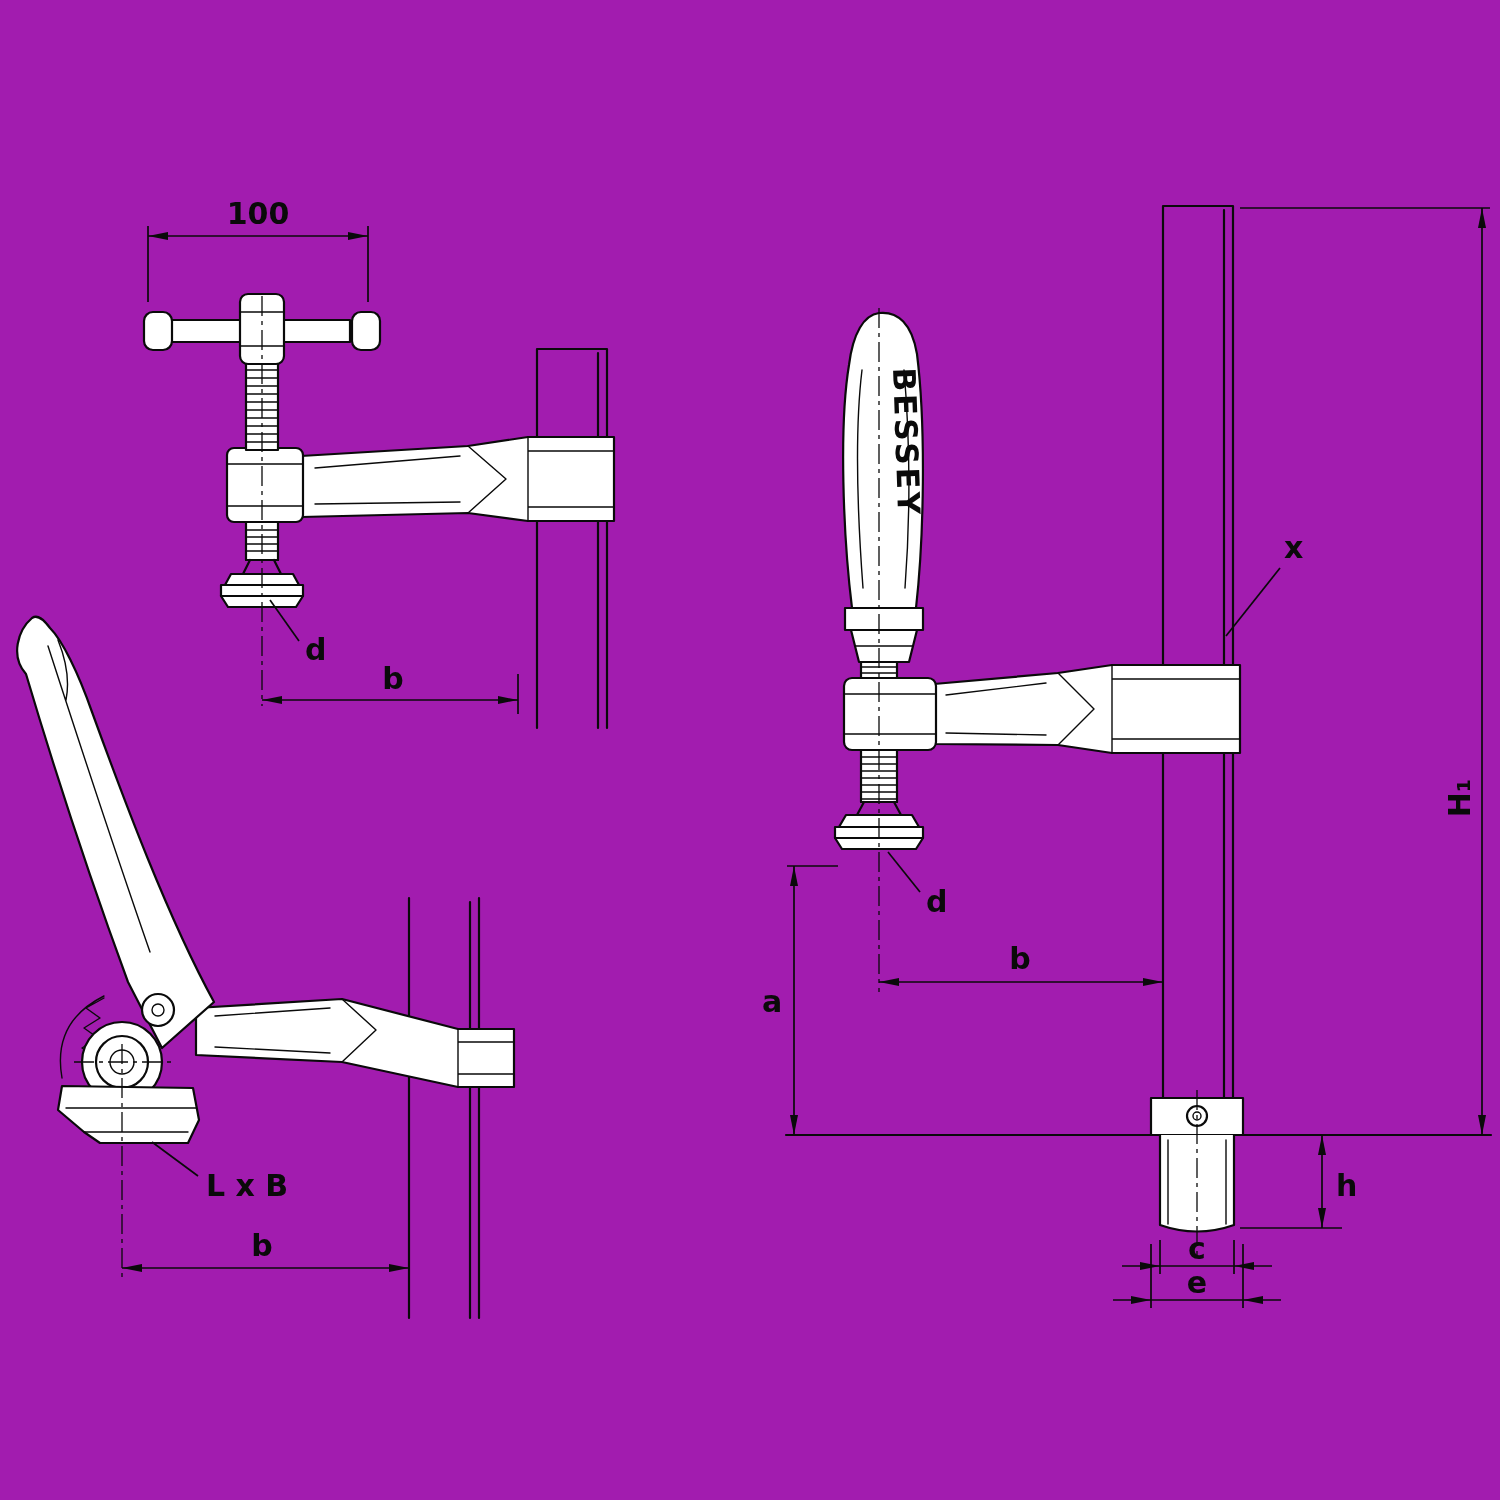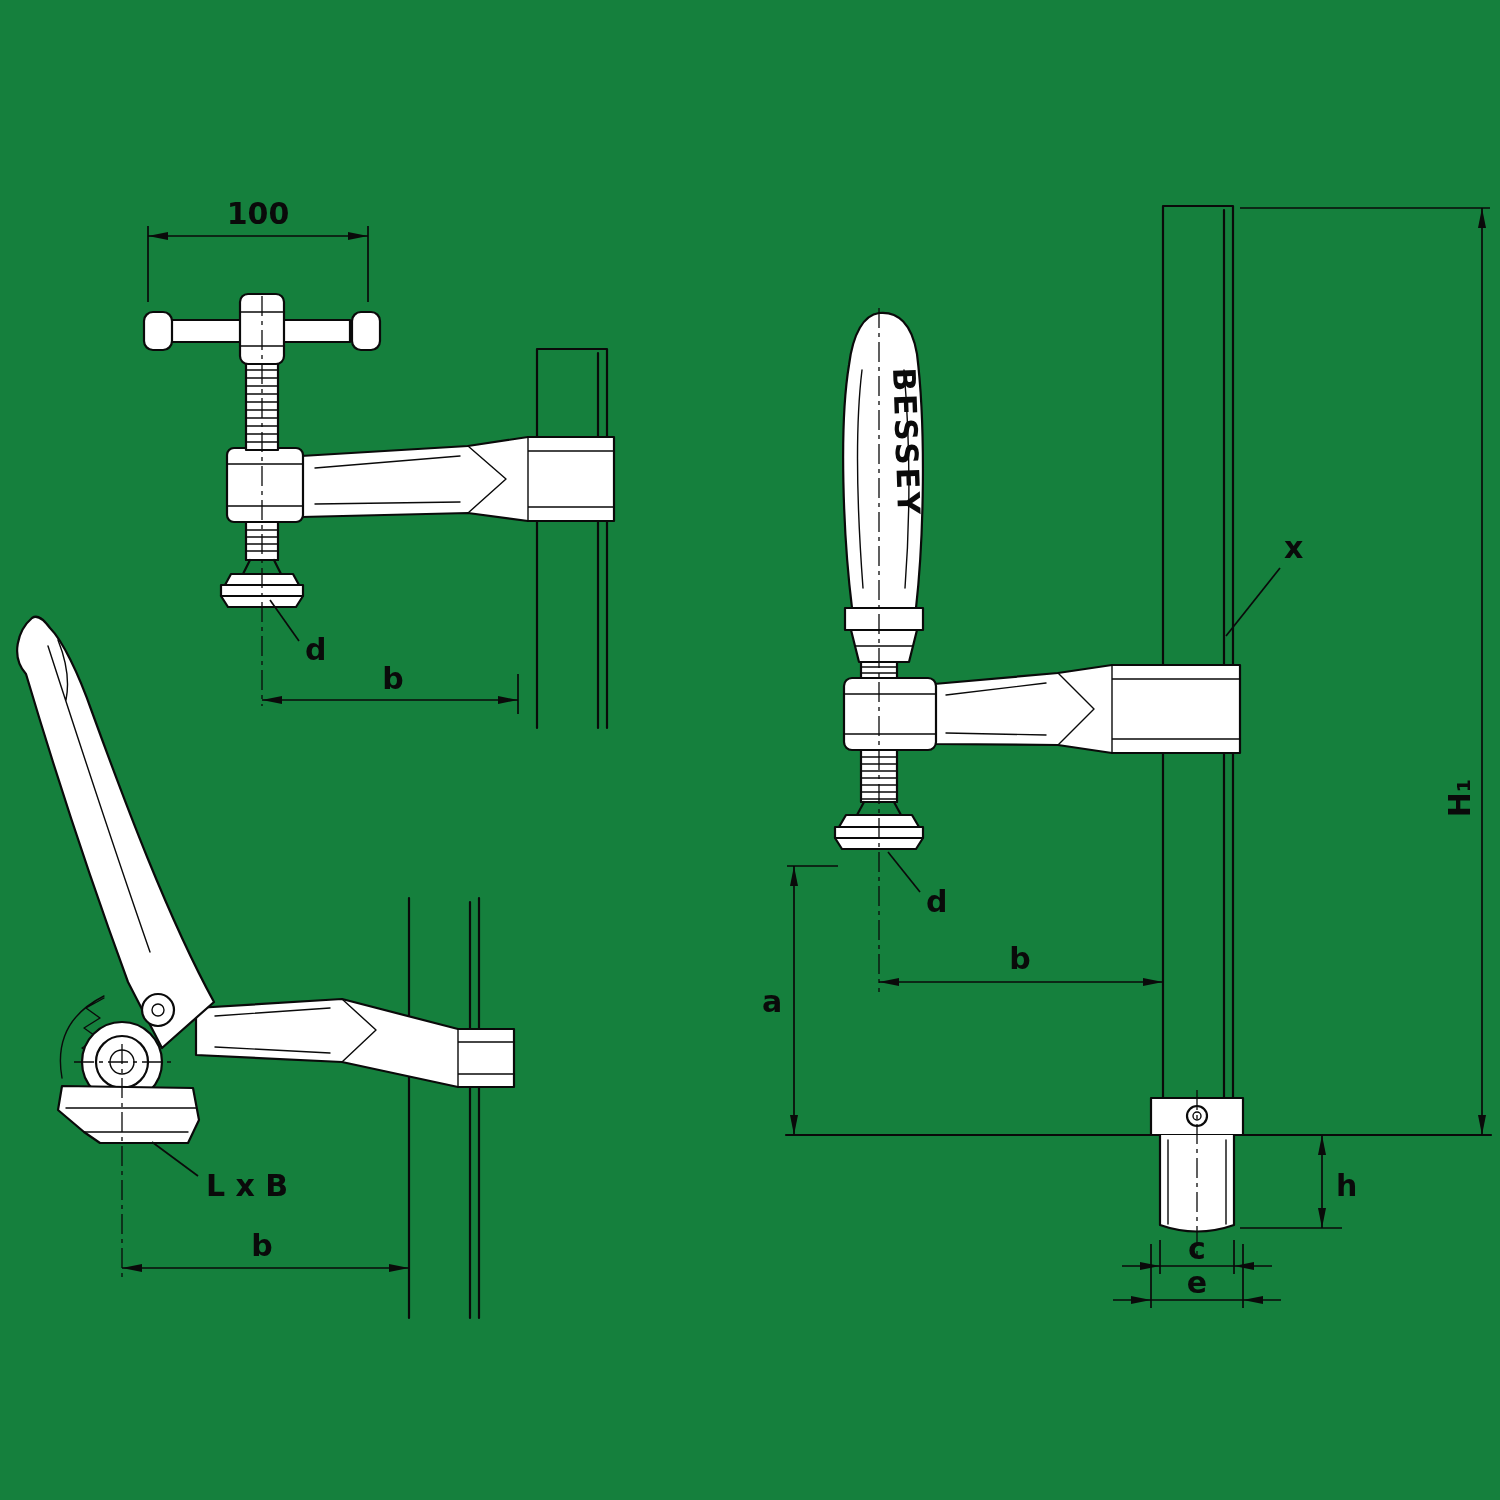--- a/index.html
+++ b/index.html
@@ -1,16 +1,16 @@
 <!DOCTYPE html>
 <html><head>
 <meta charset="utf-8">
 <style>
   html,body{margin:0;padding:0;background:#ffffff;}
-  .canvas{width:1500px;height:1500px;background:#15803d;position:relative;overflow:hidden;}
+  .canvas{width:1500px;height:1500px;background:#a21caf;position:relative;overflow:hidden;}
   svg{display:block;}
   .s2  {fill:none;stroke:#0a0a0a;stroke-width:2.2;stroke-linejoin:round;stroke-linecap:round;}
   .s2f {fill:#ffffff;stroke:#0a0a0a;stroke-width:2.2;stroke-linejoin:round;stroke-linecap:round;}
   .s1  {fill:none;stroke:#0a0a0a;stroke-width:1.4;stroke-linejoin:round;stroke-linecap:round;}
   .dim {fill:none;stroke:#0a0a0a;stroke-width:1.7;stroke-linecap:butt;}
   .cl  {fill:none;stroke:#0a0a0a;stroke-width:1.3;stroke-dasharray:20 5 4 5;}
   .lbl {font-family:"DejaVu Sans","Liberation Sans",sans-serif;font-weight:bold;font-size:30px;fill:#0a0a0a;}
   .brand{font-family:"DejaVu Sans","Liberation Sans",sans-serif;font-weight:bold;font-size:31px;fill:#0a0a0a;letter-spacing:3px;}
 </style>
 </head>

